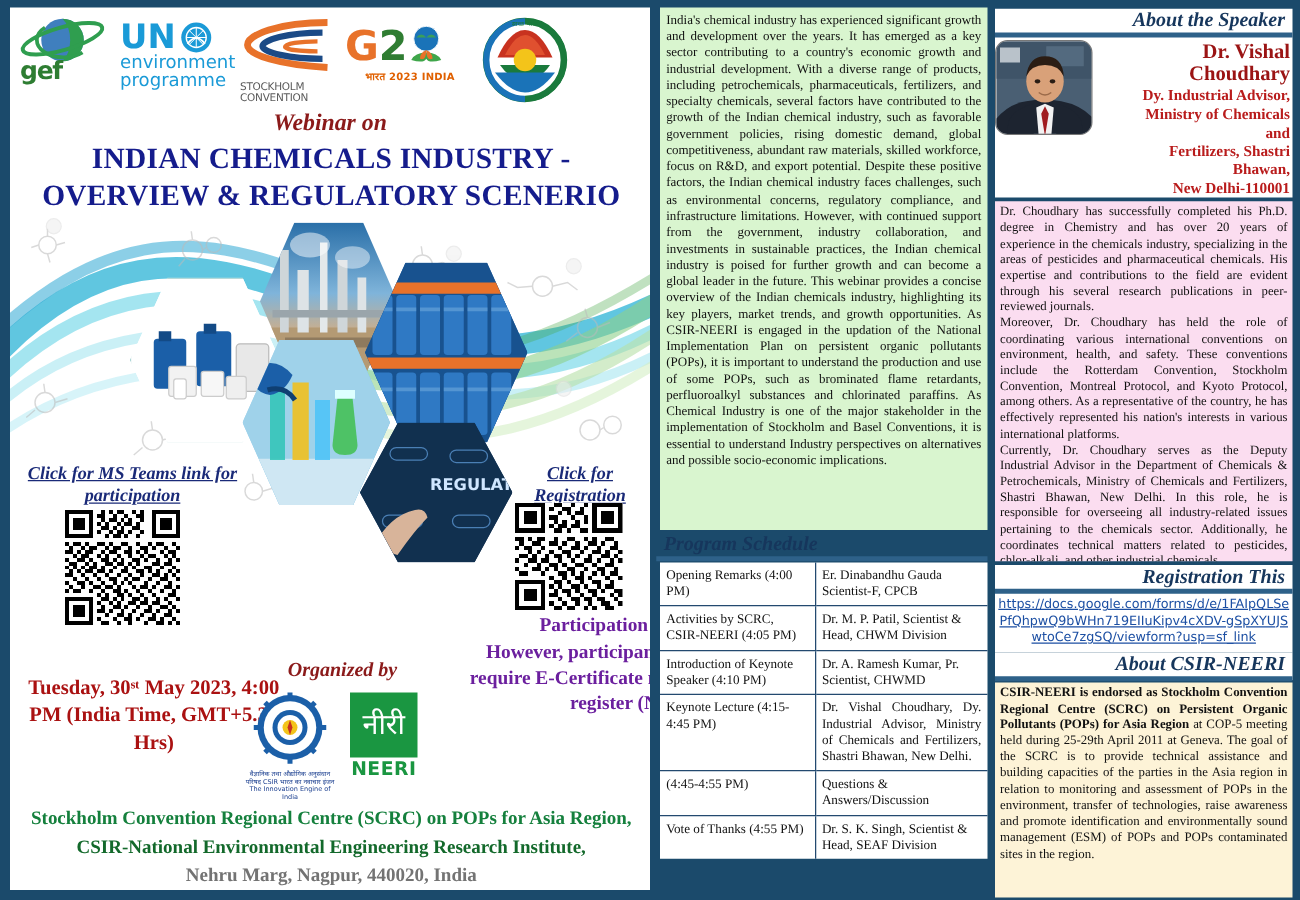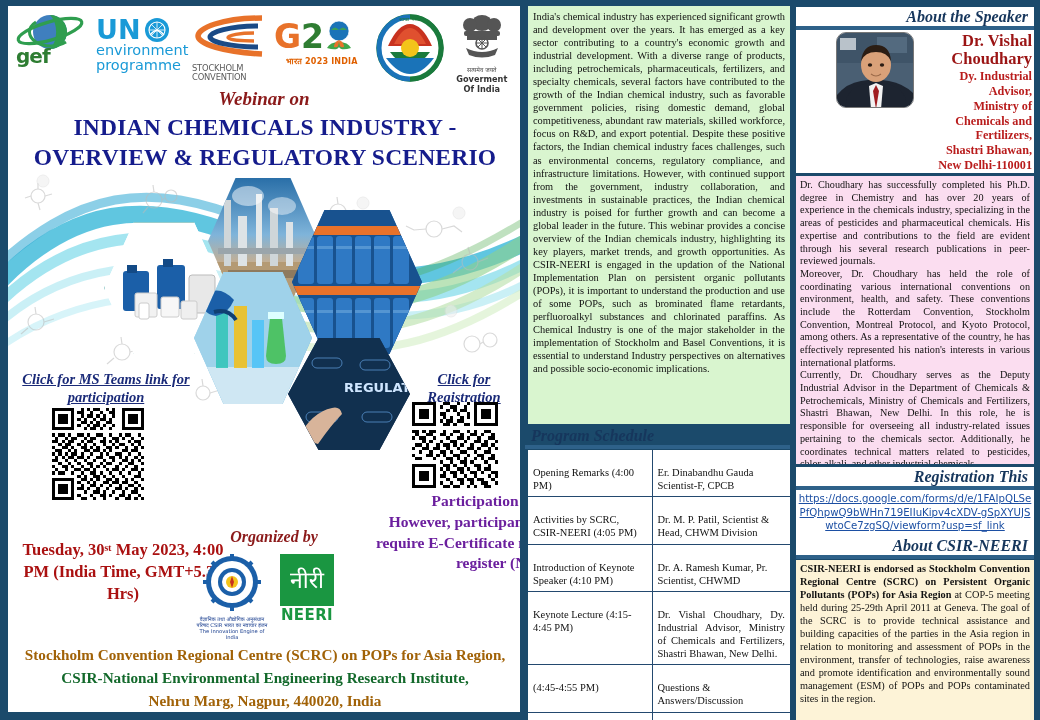--- a/index.html
+++ b/index.html
@@ -104,57 +104,57 @@
   .csir-cap { font-family:"DejaVu Sans",sans-serif; font-size:5.2px; color:#1b3f8f; line-height:1.15; margin-top:1px;}
   .neeri-wrap { width: 62px; text-align: center; }
   .neeri-box { width: 54px; height: 52px; background:#1a9641; margin:0 auto;
                color:#fff; font-family:"DejaVu Sans",sans-serif; font-size:23px; line-height:52px;}
   .neeri-cap { font-family:"DejaVu Sans",sans-serif; font-weight:bold; font-size:15px; color:#1a9641; letter-spacing:.4px;}
 
   #address {
     position: absolute; left: 14px; top: 638px; width: 486px; text-align: center;
     font-family: "Liberation Serif", serif; font-weight: bold; font-size: 15.2px; line-height: 1.5;
   }
-  .addr1 { color: #a16207; }
+  .addr1 { color: #15803d; }
   .addr2 { color: #13692b; }
-  .addr3 { color: #a16207; }
+  .addr3 { color: #737373; }
 
   
   #mid-col { position: absolute; left: 528px; top: 6px; width: 262px; height: 706px; }
   #about-industry {
     position: absolute; left: 0; top: 0; width: 262px; height: 418px;
     background: #d9f5cf; padding: 4px 5px 2px 5px;
     font-family: "Liberation Serif", serif; font-size: 10.4px; line-height: 1.255;
     color: #101010; text-align: justify; overflow: hidden;
   }
   #prog-head-wrap { position: absolute; left: -3px; top: 420px; width: 265px; }
   #schedule-table {
     position: absolute; left: 0px; top: 444px; width: 262px;
     border-collapse: collapse;
     font-family: "Liberation Serif", serif; font-size: 10.5px; color: #111;
     background: #ffffff;
   }
-  #schedule-table td { padding: 16px 5px 4px 5px; vertical-align: top; line-height: 1.25; }
+  #schedule-table td { padding: 4px 5px 4px 5px; vertical-align: top; line-height: 1.25; }
   #schedule-table tr { border-top: 1.4px solid #23496f; }
   #schedule-table tr:first-child { border-top: none; }
   #schedule-table td.c1 { width: 124px; border-right: 1.4px solid #23496f; }
 
   
   #right-col { position: absolute; left: 796px; top: 7px; width: 238px; height: 706px; }
   .sec-head {
     position: relative; height: 22px;
     font-family: "Liberation Serif", serif; font-weight: bold; font-style: italic;
     font-size: 16px; color: #16365c; text-align: right; padding-right: 6px;
     background: #ffffff; line-height: 19px; white-space: nowrap;
   }
   .sec-head::after {
     content: ""; position: absolute; left: 0; bottom: -1px; width: 100%; height: 4px;
     background: #2e6189;
   }
-  #speaker-top { display: flex; gap: 22px; padding-top: 3px; background: #fff; padding-left: 40px; }
+  #speaker-top { display: flex; gap: 22px; padding-top: 3px; background: #fff; }
   #speaker-photo {
     width: 78px; height: 76px; border-radius: 10px; overflow: hidden; flex: 0 0 78px;
     border: 1px solid #777;
   }
   #speaker-meta { flex: 1; text-align: right; padding-right: 2px; }
   #speaker-name {
     font-family: "Liberation Serif", serif; font-weight: bold; font-size: 16.5px; color: #9b1414; line-height: 1.12;
   }
   .speaker-line {
     font-family: "Liberation Serif", serif; font-weight: bold; font-size: 12.2px; color: #b91c1c; line-height: 1.22;
@@ -311,36 +311,20 @@
           <path d="M36,5 a31,31 0 0,0 0,62" fill="none" stroke="#1a73b8" stroke-width="5"></path>
           <path d="M14,34 q10,-22 22,-22 q12,0 22,22" fill="#c8321f"></path>
           <path d="M20,32 q8,-16 16,-16 q8,0 16,16" fill="#e0502f"></path>
           <path d="M16,40 q8,12 20,12 q12,0 20,-12" fill="#1a7a3c"></path>
           <path d="M12,46 q12,16 24,16 q12,0 24,-16" fill="#1a73b8"></path>
           <circle cx="36" cy="36" r="9" fill="#f3c41a"></circle>
           <text x="36" y="9" font-size="5" fill="#1a7a3c" text-anchor="middle" font-family="DejaVu Sans">स्वच्छ भारत</text>
         </svg>
       </div>
 
-      <div class="logo goi" style="padding-top:2px;">
-        <svg width="52" height="54" viewBox="0 0 52 54" style="display:block;margin:0 auto;">
-          <g fill="#555">
-            <ellipse cx="26" cy="11" rx="10" ry="8"></ellipse>
-            <ellipse cx="14" cy="13" rx="7" ry="7"></ellipse>
-            <ellipse cx="38" cy="13" rx="7" ry="7"></ellipse>
-            <rect x="8" y="19" width="36" height="5" rx="2"></rect>
-            <rect x="11" y="24" width="30" height="4"></rect>
-            <circle cx="26" cy="31" r="6" fill="none" stroke="#555" stroke-width="1.6"></circle>
-            <path d="M26,25 L26,37 M20,31 L32,31 M22,27 L30,35 M30,27 L22,35" stroke="#555" stroke-width="1"></path>
-            <path d="M10,36 q16,8 32,0 l-3,7 q-13,5 -26,0 z"></path>
-          </g>
-        </svg>
-        <div class="goi-hin">सत्यमेव जयते</div>
-        <div class="goi-text">Goverment Of India</div>
-      </div>
     </div>
 
     <div id="poster-title">INDIAN CHEMICALS INDUSTRY - OVERVIEW &amp; REGULATORY SCENERIO</div>
     <div id="webinar-on">Webinar on</div>
 
     
     <div id="collage">
 
       <div class="hex" style="left:0px; top:40px; width:120px; height:132px; background:#ffffff; border:1px solid #9cc;">
         <svg width="120" height="132" viewBox="0 0 120 132">

